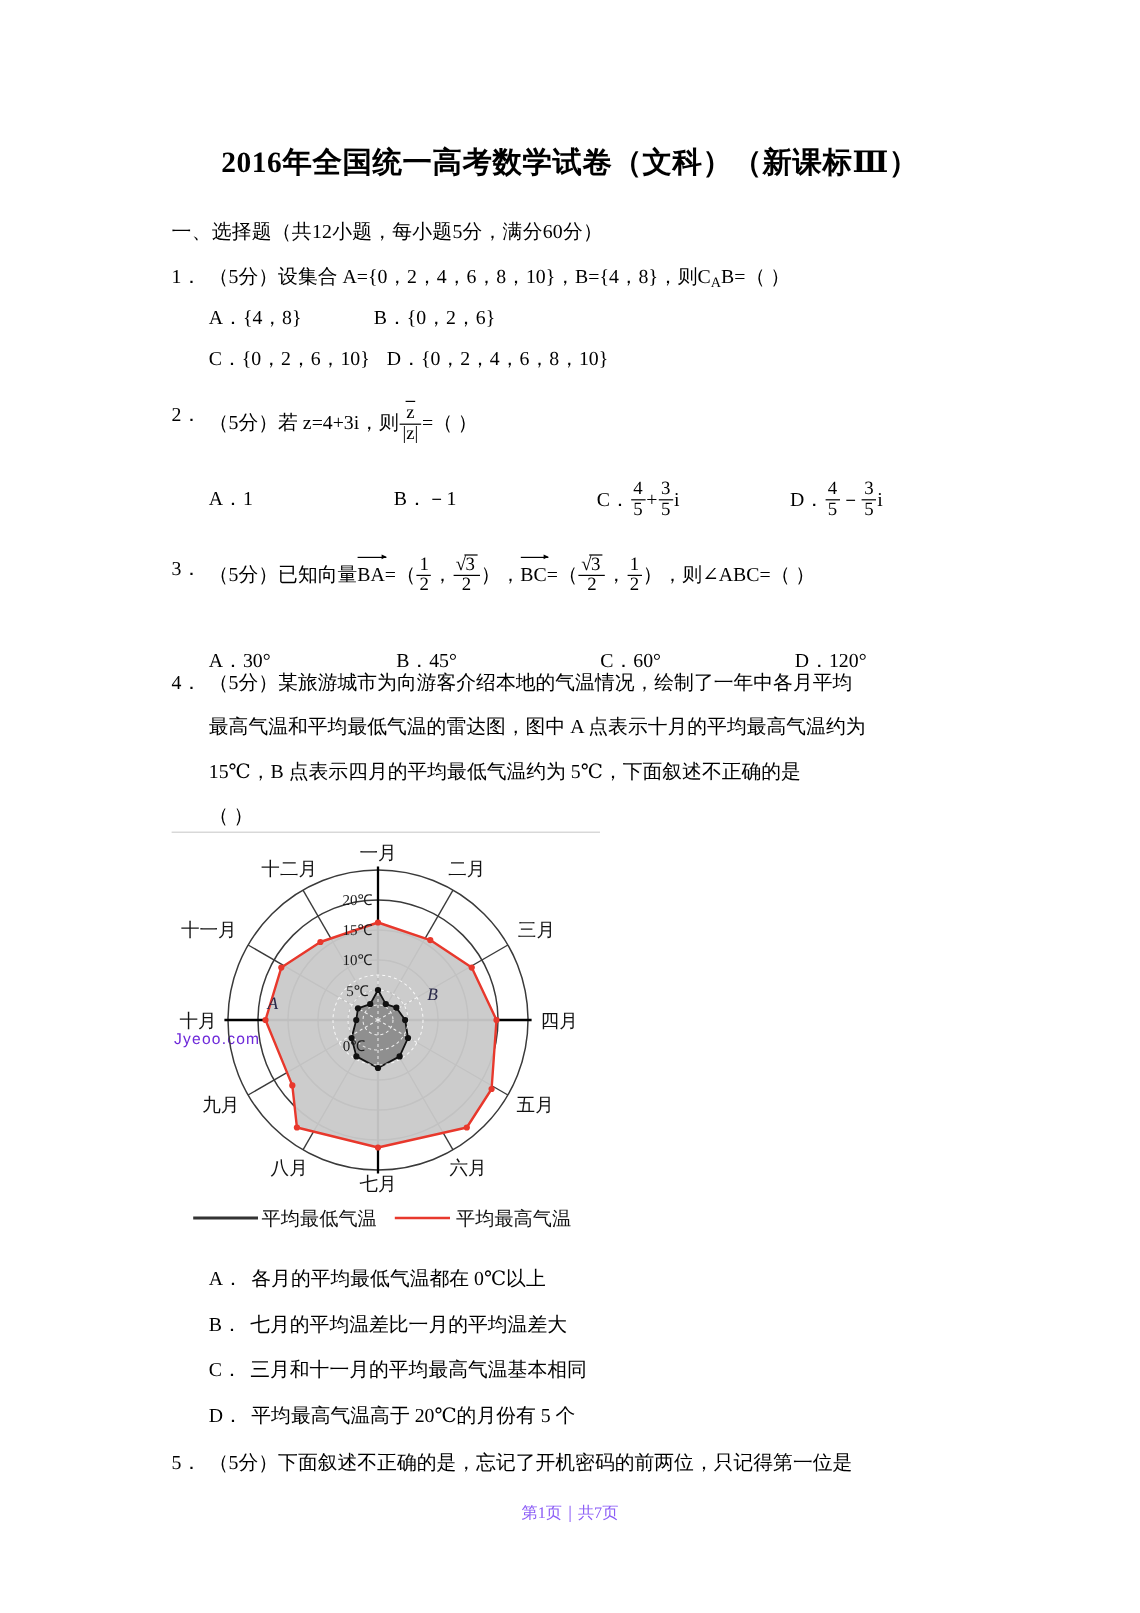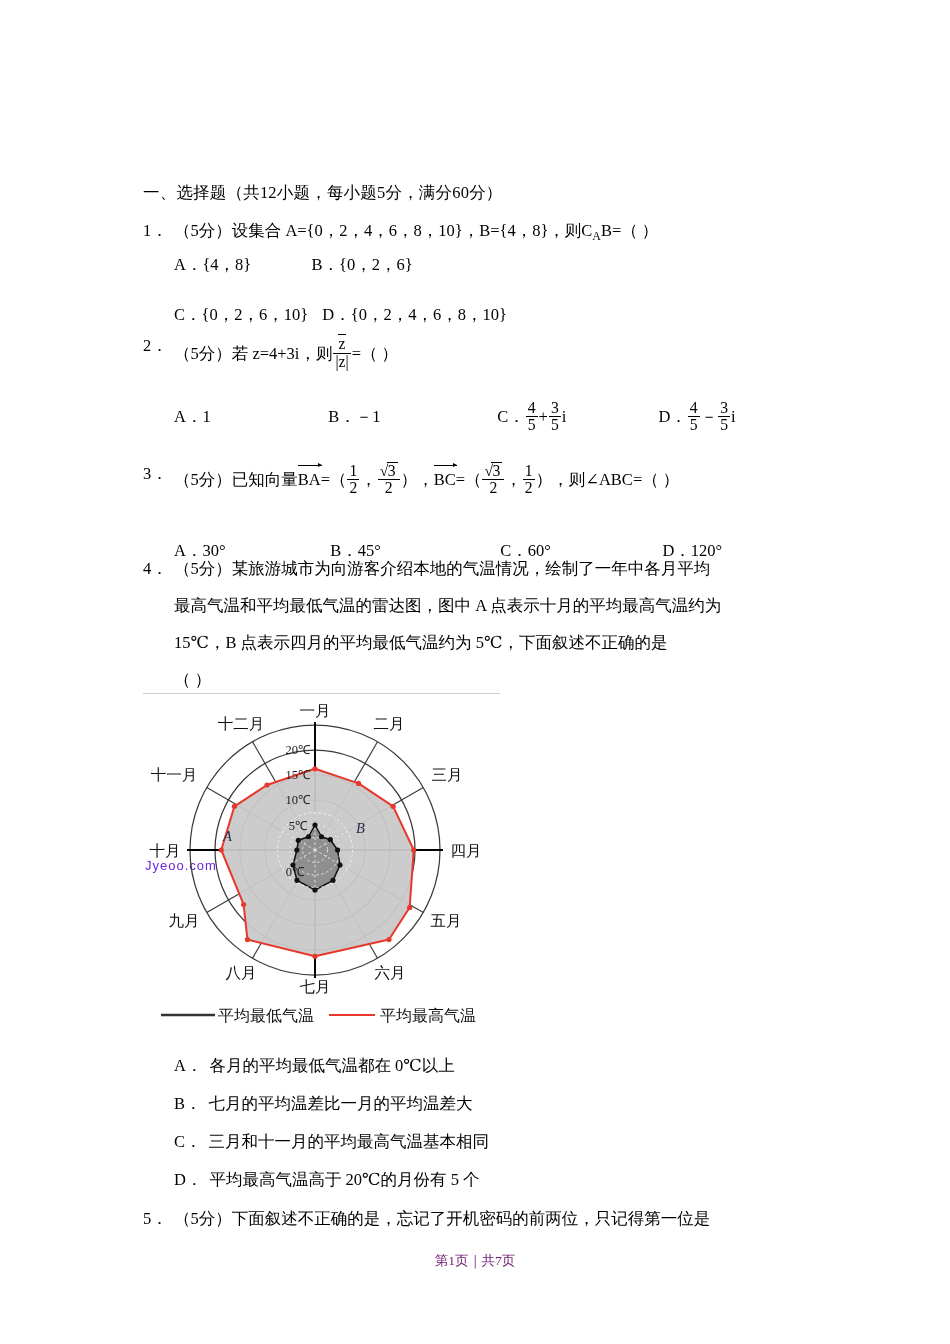--- a/index.html
+++ b/index.html
@@ -140,43 +140,44 @@
     user-select: none;
   }
 
   .footer {
     position: absolute;
     left: 0;
     top: 1252px;
     width: 950px;
     text-align: center;
     font-size: 13.5px;
-    color: #701a75;
+    color: #8b5cf6;
   }
 </style>
 </head>
 <body>
 
 <div class="page">
 
+  <div class="doc-title">2016年全国统一高考数学试卷（文科）（新课标Ⅲ）</div>
 
   <div class="section-head"><span>一、选择题（共12小题，每小题5分，满分60分）</span></div>
 
   <div class="q" style="top:219px;">
     <span class="q-num">1．</span>
     <div class="q-body">
       <div class="q-line"><span>（5分）设集合 A={0，2，4，6，8，10}，B={4，8}，则C</span><span class="sub">A</span><span>B=（       ）</span></div>
     </div>
   </div>
   <div class="opt-row" style="top:254px;">
     <span class="opt"><span>A．</span><span>{4，8}</span></span>
     <span style="display:inline-block;width:52px"></span>
     <span class="opt"><span>B．</span><span>{0，2，6}</span></span>
   </div>
-  <div class="opt-row" style="top:288px;margin-top:16px;">
+  <div class="opt-row" style="top:288px;">
     <span class="opt"><span>C．</span><span>{0，2，6，10}</span></span>
     <span style="display:inline-block;width:6px"></span>
     <span class="opt"><span>D．</span><span>{0，2，4，6，8，10}</span></span>
   </div>
 
   <div class="q" style="top:334px;">
     <span class="q-num">2．</span>
     <div class="q-body">
       <div class="q-line"><span>（5分）若 z=4+3i，则</span><span class="frac"><span class="num"><span class="ovl">z</span></span><span class="den">|z|</span></span><span>=（       ）</span></div>
     </div>

